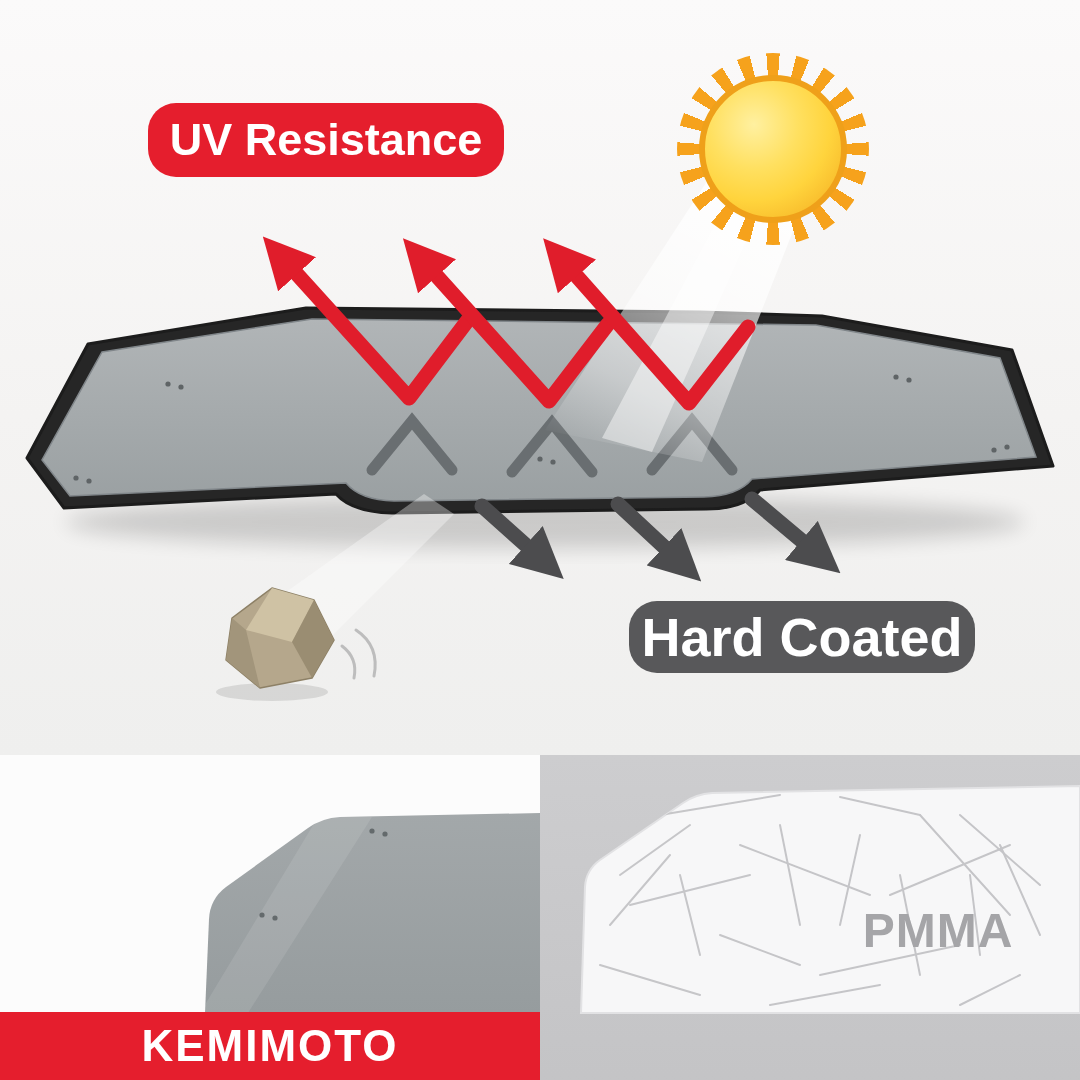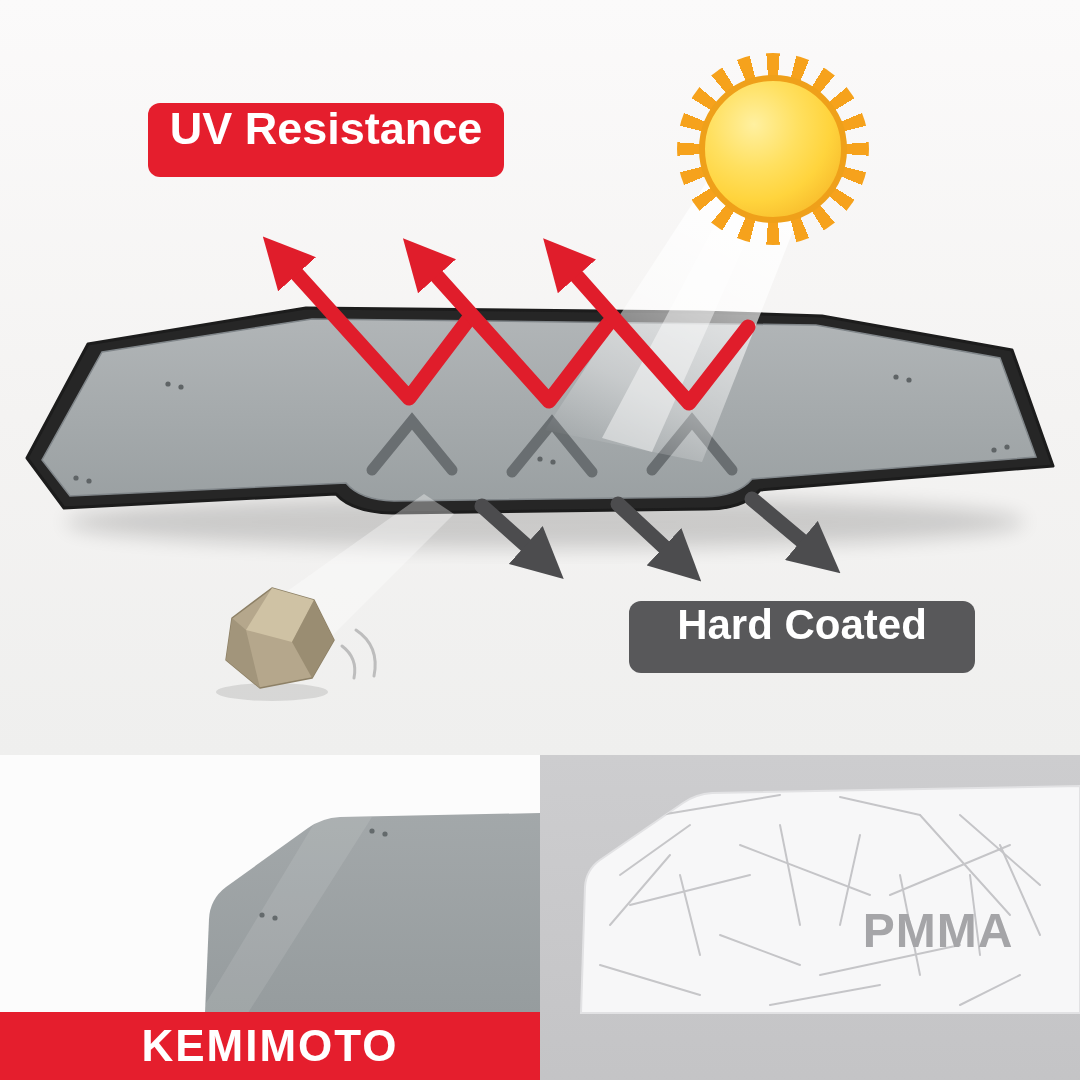--- a/index.html
+++ b/index.html
@@ -13,24 +13,24 @@
   .top-svg { position:absolute; left:0; top:0; }
 
   
   .sun-rays { position:absolute; left:677px; top:53px; width:192px; height:192px; border-radius:50%;
               background:repeating-conic-gradient(from -4deg, #f6a21c 0deg 8deg, rgba(246,162,28,0) 8deg 18deg); }
   .sun-core { position:absolute; left:699px; top:75px; width:148px; height:148px; border-radius:50%;
               border:6px solid #efa01a;
               background:radial-gradient(circle at 36% 32%, #fff0a0 0%, #ffe060 35%, #ffd43d 60%, #f2a81d 100%); }
 
   
-  .badge { position:absolute; display:flex; justify-content:center;
-           color:#ffffff; font-weight:700; border-radius:12px; }
+  .badge { position:absolute; display:flex; align-items:center; justify-content:center;
+           color:#ffffff; font-weight:700; border-radius:28px; }
   .uv-badge   { left:148px; top:103px; width:356px; height:74px; background:#e51e2d; font-size:45px; }
-  .hard-badge { left:629px; top:601px; width:346px; height:72px; background:#58585a; font-size:42px; }
+  .hard-badge { left:629px; top:601px; width:346px; height:72px; background:#58585a; font-size:54px; }
 
   
   .compare-left  { position:absolute; left:0;   top:755px; width:540px; height:325px; background:#fcfcfc; }
   .compare-right { position:absolute; left:540px; top:755px; width:540px; height:356px;
                    background:linear-gradient(180deg,#cdcdcf 0%, #c3c3c5 100%); }
   .panel-svg { position:absolute; left:0; top:0; }
 
   .material-label { position:absolute; color:#ffffff; font-weight:800; letter-spacing:1px; text-align:center; }
   .pc-label   { left:320px; top:140px; width:130px; font-size:58px; }
   .pmma-label { left:318px; top:148px; width:160px; font-size:48px; color:#a5a5a8; }

